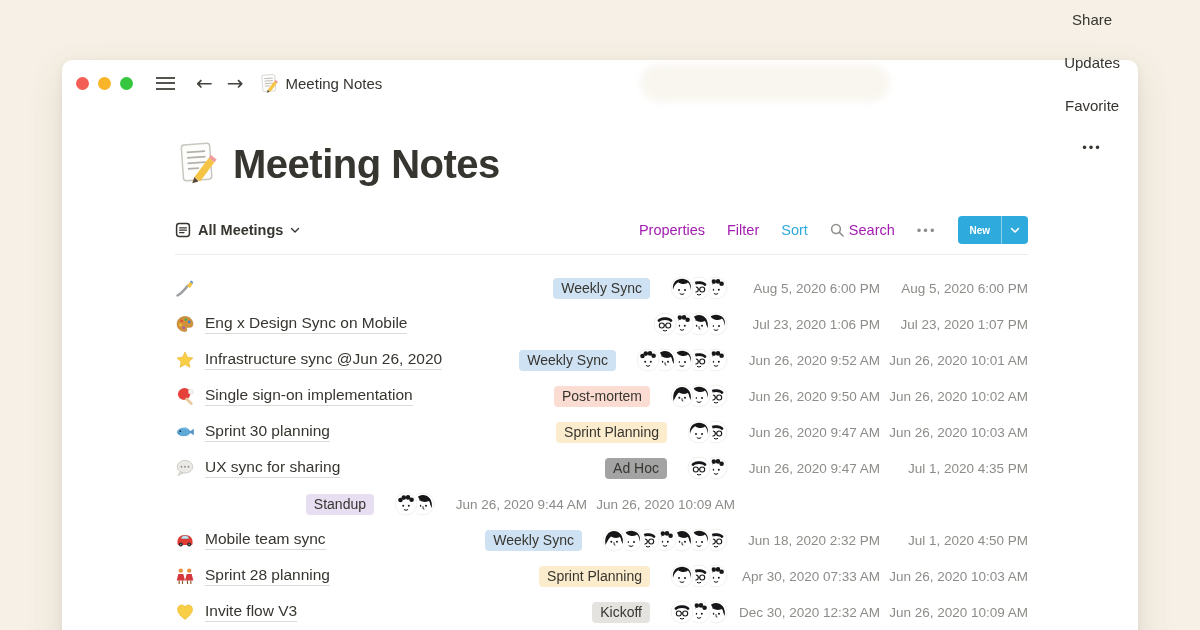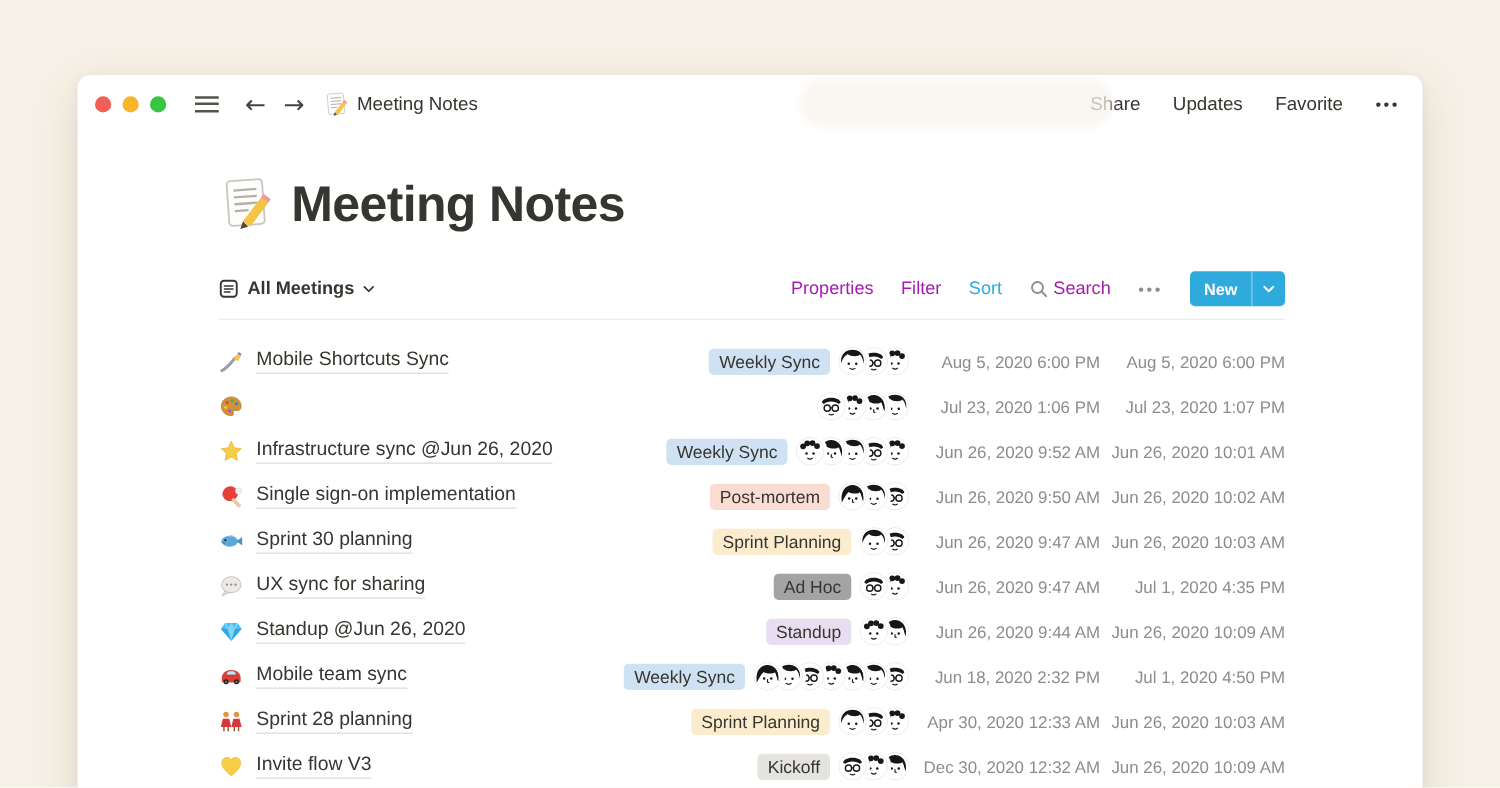--- a/index.html
+++ b/index.html
@@ -12,50 +12,50 @@
 
   
   .win-header { display:flex; align-items:center; height:46px; padding:0 18px 0 14px; }
   .tl { width:13px; height:13px; border-radius:50%; margin-right:9px; display:inline-block; }
   .traffic { display:flex; align-items:center; margin-right:10px; }
   .hamburger { width:19px; height:13px; border-top:2px solid #55534e; border-bottom:2px solid #55534e; position:relative; margin:0 14px 0 4px; cursor:pointer; }
   .hamburger:before { content:""; position:absolute; left:0; right:0; top:3.5px; height:2px; background:#55534e; }
   .nav-arrow { font-size:20px; color:#45433e; margin:0 7px; line-height:1; cursor:pointer; font-family:"DejaVu Sans",sans-serif; }
   .doc-chip { display:flex; align-items:center; margin-left:8px; gap:7px; cursor:pointer; }
   .doc-chip .t { font-size:15px; color:#37352f; }
-  .head-actions { margin-left:auto; display:flex; align-items:center; gap:26px; }
+  .head-actions { margin-left:auto; display:flex; align-items:center; gap:26px;flex-direction:column; }
   .head-actions span { font-size:15px; color:#37352f; cursor:pointer; }
   .ghost { position:absolute; left:578px; top:4px; width:250px; height:38px; background:#f8f4ec; opacity:.75; border-radius:19px; filter:blur(3px); }
 
   
   .content { padding:0 110px 0 113px; position:relative; }
   .page-title { display:flex; align-items:center; gap:14px; margin-top:34px; }
   .page-title .emoji svg { width:44px; height:44px; }
   .page-title h1 { font-size:40px; font-weight:700; letter-spacing:-.5px; color:#37352f; }
 
   .toolbar { display:flex; align-items:center; margin-top:28px; padding-bottom:10px; border-bottom:1px solid #ececea; }
   .view-switcher { display:flex; align-items:center; gap:7px; cursor:pointer; }
   .view-switcher .lbl { font-size:14.5px; font-weight:700; }
   .tb-right { margin-left:auto; display:flex; align-items:center; gap:22px; }
   .tb-item { font-size:14.5px; color:#a21caf; cursor:pointer; }
   .tb-search { display:flex; align-items:center; gap:5px; color:#8f8e8a; cursor:pointer; }
   .tb-dots { font-size:13px; color:#8f8e8a; letter-spacing:2px; cursor:pointer; }
   .new-btn { display:flex; align-items:center; border-radius:4px; overflow:hidden; height:28px; cursor:pointer; }
-  .new-btn .nb-main { color:#fff; font-size:13px; font-weight:700; padding:0 11px; display:flex; align-items:center; height:100%; }
+  .new-btn .nb-main { color:#fff; font-size:10px; font-weight:700; padding:0 11px; display:flex; align-items:center; height:100%; }
   .new-btn .nb-split { width:1px; height:100%; background:rgba(255,255,255,.45); }
   .new-btn .nb-caret { padding:0 8px; display:flex; align-items:center; height:100%; }
 
   
   .rows { padding-top:15px; }
   .row { display:flex; align-items:center; height:36px; }
   .row-main { flex:1; min-width:0; display:flex; align-items:center; gap:10px; }
   .row-main .ic svg { width:20px; height:20px; display:block; }
   .row-title { font-size:15.5px; font-weight:500; color:#37352f; border-bottom:1px solid rgba(55,53,47,.18); padding-bottom:1px; white-space:nowrap; cursor:pointer; }
   .row-mid { width:260px; flex:none; display:flex; align-items:center; justify-content:flex-end; }
-  .tag { font-size:14px; color:#37352f; border-radius:4px; padding:2px 8px 3px; white-space:nowrap; margin-right:6px; cursor:pointer; }
+  .tag { font-size:14px; color:#37352f; border-radius:4px; padding:2px 8px 3px; white-space:nowrap; margin-right:20px; cursor:pointer; }
   .avatars { display:flex; }
   .av { width:24px; height:24px; border-radius:50%; background:#fff; box-shadow:0 0 0 2px #fff; position:relative; }
   .av + .av { margin-left:-7px; }
   .av svg { width:24px; height:24px; display:block; }
   .d1 { width:144px; margin-left:8px; text-align:right; font-size:13.5px; color:#8d8c88; white-space:nowrap; }
   .d2 { width:146px; margin-left:2px; text-align:right; font-size:13.5px; color:#8d8c88; white-space:nowrap; }
 </style>
 </head>
 <body>
 
@@ -152,21 +152,20 @@
     <div class="rows" id="rows">
   <div class="row">
     <div class="row-main">
       <span class="ic">
               <svg viewBox="0 0 24 24" width="100%" height="100%">
                 <path d="M3 21c3-1.5 9-7.5 12.5-12" stroke="#9a9da2" stroke-width="3" fill="none" stroke-linecap="round"></path>
                 <path d="M14.5 9.5 18 4.5l3.5 2.5-3.5 5z" fill="#f6c445"></path>
                 <path d="M18 4.5 19.2 3l2.8 2-1.2 1.8z" fill="#5b8ed6"></path>
               </svg>
             </span>
-      <span class="row-title">Mobile Shortcuts Sync</span>
     </div>
     <div class="row-mid">
       <span class="tag" style="background: rgb(207, 226, 244);">Weekly Sync</span>
       <span class="avatars">
               <span class="av" style="z-index: 3;">
                 <svg viewBox="0 0 24 24">
                   <circle cx="12" cy="12" r="11" fill="#fff" stroke="#e2e0dc" stroke-width=".5"></circle>
                   <path d="M3 14C2 6 7 2.8 12 2.8S22 6 21 14c-.9-4.5-1.6-6-3.2-7.4-.6 1.8-7.6 1.9-9.6-.4C6 7.6 4 9.5 3 14z" fill="#17171a"></path>
                   <circle cx="9" cy="14" r="1" fill="#17171a"></circle>
                   <circle cx="15" cy="14" r="1" fill="#17171a"></circle>
@@ -206,20 +205,21 @@
       <span class="ic">
               <svg viewBox="0 0 24 24" width="100%" height="100%">
                 <path d="M12 3C6.5 3 2.5 7 2.5 12S6.5 21 12 21c2 0 2.6-1.3 2-2.6-.6-1.4.2-2.4 1.8-2.4h2.4c2 0 3.3-1.4 3.3-4C21.5 7 17.5 3 12 3z" fill="#d1913c" stroke="#a8701f" stroke-width=".6"></path>
                 <circle cx="8" cy="8.3" r="1.6" fill="#e5493c"></circle>
                 <circle cx="13" cy="6.8" r="1.6" fill="#4caf50"></circle>
                 <circle cx="17" cy="9.5" r="1.6" fill="#3f7fd6"></circle>
                 <circle cx="6.6" cy="13" r="1.6" fill="#f3c331"></circle>
                 <circle cx="10.5" cy="16.5" r="1.6" fill="#9c5bc0"></circle>
               </svg>
             </span>
+      <span class="row-title">Eng x Design Sync on Mobile</span>
     </div>
     <div class="row-mid">
 
       <span class="avatars">
               <span class="av" style="z-index: 4;">
                 <svg viewBox="0 0 24 24">
                   <circle cx="12" cy="12" r="11" fill="#fff" stroke="#e2e0dc" stroke-width=".5"></circle>
                   <path d="M4.5 9C5.5 4 18.5 4 19.5 9l-1.7 1.2C16 7.4 8 7.4 6.2 10.2z" fill="#17171a"></path>
                   <circle cx="8.8" cy="13.5" r="2.5" fill="none" stroke="#17171a" stroke-width="1.1"></circle>
                   <circle cx="15.2" cy="13.5" r="2.5" fill="none" stroke="#17171a" stroke-width="1.1"></circle>
@@ -463,31 +463,20 @@
                   <path d="M10.2 17.6c1.2.9 2.4.9 3.6 0" stroke="#17171a" stroke-width="1" fill="none" stroke-linecap="round"></path>
                 </svg>
               </span>
             </span>
     </div>
     <span class="d1">Jun 26, 2020 9:47 AM</span>
     <span class="d2">Jul 1, 2020 4:35 PM</span>
   </div>
 
   <div class="row">
-    <div class="row-main">
-      <span class="ic">
-              <svg viewBox="0 0 24 24" width="100%" height="100%">
-                <path d="M6 4h12l4 5.5L12 21 2 9.5z" fill="#49c1f2"></path>
-                <path d="M2 9.5h20L12 21z" fill="#2fa8e0"></path>
-                <path d="M8.5 9.5 12 21l3.5-11.5L12 4z" fill="#7fd6f7"></path>
-                <path d="M6 4 8.5 9.5M18 4l-2.5 5.5" stroke="#bdebfb" stroke-width=".7"></path>
-              </svg>
-            </span>
-      <span class="row-title">Standup @Jun 26, 2020</span>
-    </div>
     <div class="row-mid">
       <span class="tag" style="background: rgb(231, 222, 242); text-align: right;">Standup</span>
       <span class="avatars">
               <span class="av" style="z-index: 2;">
                 <svg viewBox="0 0 24 24">
                   <circle cx="12" cy="12" r="11" fill="#fff" stroke="#e2e0dc" stroke-width=".5"></circle>
                   <circle cx="6.5" cy="8" r="2.3" fill="#17171a"></circle>
                   <circle cx="9.8" cy="5.6" r="2.3" fill="#17171a"></circle>
                   <circle cx="14" cy="5.4" r="2.3" fill="#17171a"></circle>
                   <circle cx="17.6" cy="7.8" r="2.3" fill="#17171a"></circle>
@@ -652,21 +641,21 @@
                   <circle cx="9.8" cy="5.6" r="2.3" fill="#17171a"></circle>
                   <circle cx="14" cy="5.4" r="2.3" fill="#17171a"></circle>
                   <circle cx="17.6" cy="7.8" r="2.3" fill="#17171a"></circle>
                   <circle cx="9.2" cy="13.8" r="1" fill="#17171a"></circle>
                   <circle cx="14.8" cy="13.8" r="1" fill="#17171a"></circle>
                   <path d="M10.2 17.6c1.2.9 2.4.9 3.6 0" stroke="#17171a" stroke-width="1" fill="none" stroke-linecap="round"></path>
                 </svg>
               </span>
             </span>
     </div>
-    <span class="d1">Apr 30, 2020 12:33 AM</span>
+    <span class="d1">Apr 30, 2020 07:33 AM</span>
     <span class="d2">Jun 26, 2020 10:03 AM</span>
   </div>
 
   <div class="row">
     <div class="row-main">
       <span class="ic">
               <svg viewBox="0 0 24 24" width="100%" height="100%">
                 <path d="M12 21S3 15 3 8.8C3 5.6 5.4 3.5 8 3.5c1.7 0 3.2.9 4 2.2.8-1.3 2.3-2.2 4-2.2 2.6 0 5 2.1 5 5.3C21 15 12 21 12 21z" fill="#f8ce47" stroke="#eab32c" stroke-width=".7"></path>
               </svg>
             </span>

